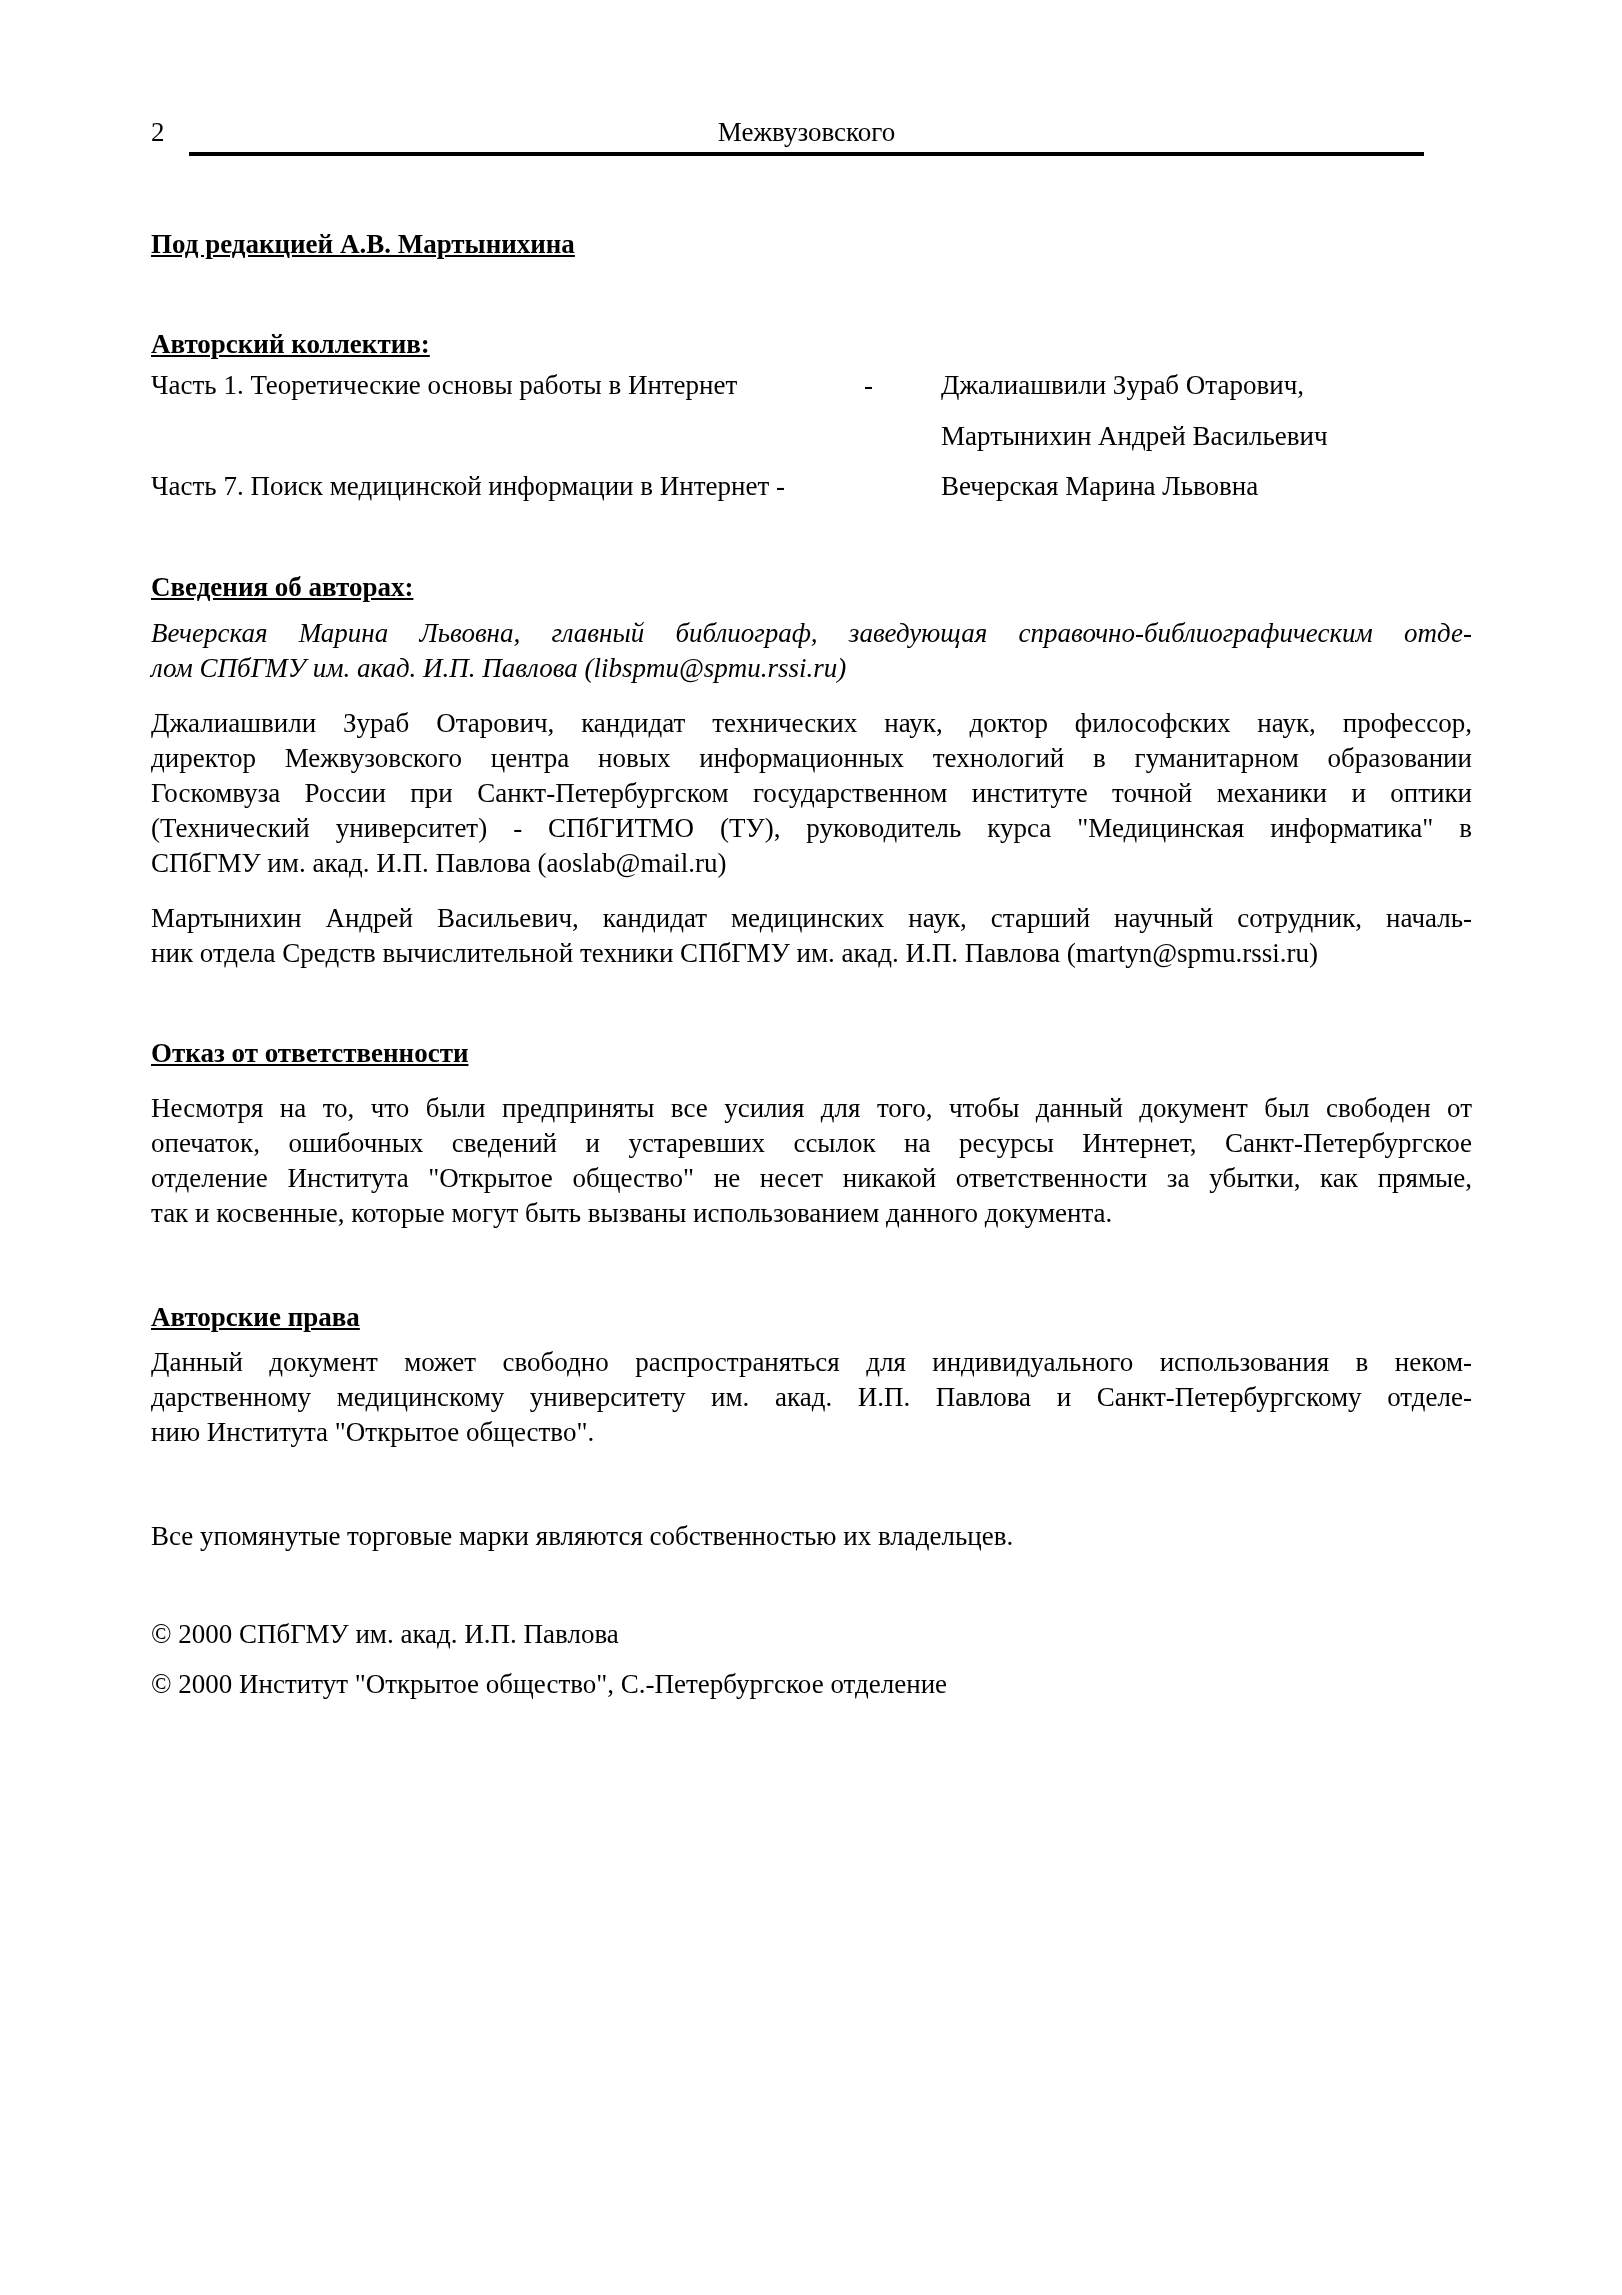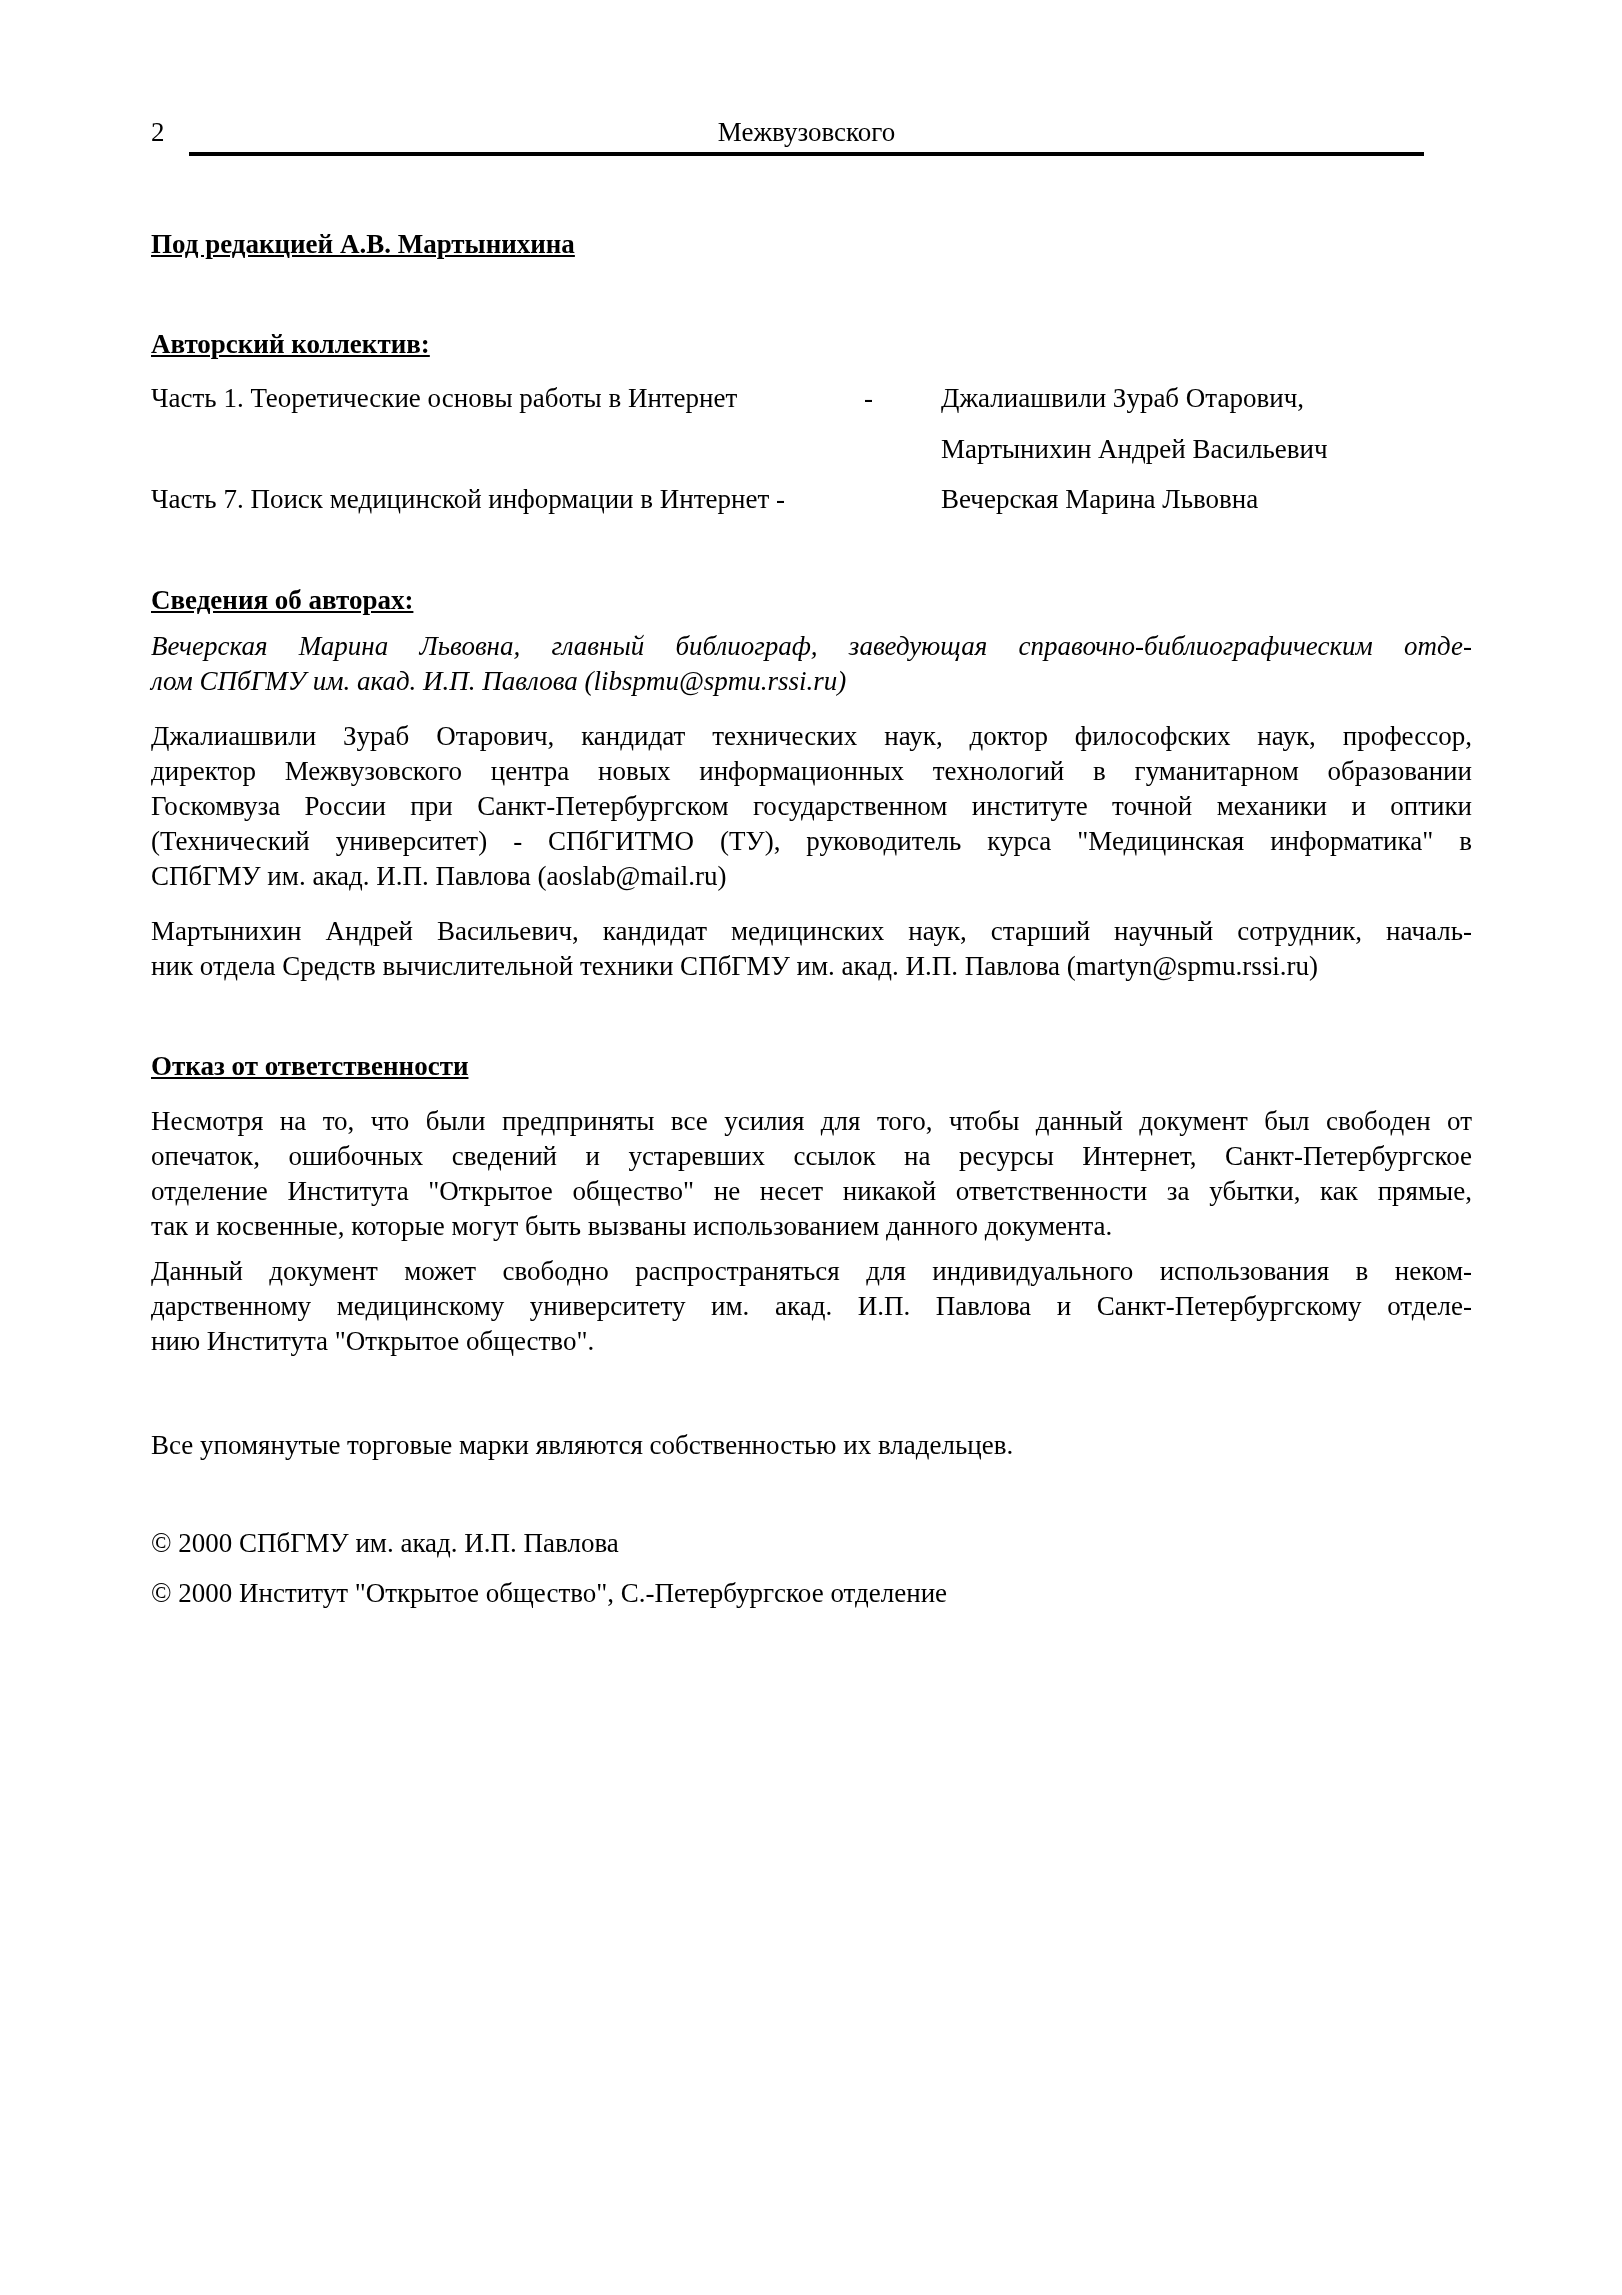--- a/index.html
+++ b/index.html
@@ -40,21 +40,21 @@
     text-align: center;
   }
   
   .h-bold {
     font-weight: 700;
     text-decoration: underline;
   }
   .edited-by      { margin-top: 77px; }
   .authors-head   { margin-top: 65px; }
   .author-row     { position: relative; height: 35px; }
-  .row-1          { margin-top: 19px; }
+  .row-1          { margin-top: 6px; }
   .row-2, .row-3  { margin-top: 15.7px; }
   .author-left    { white-space: pre; }
   .author-dash    { position: absolute; left: 713px; top: 0; }
   .author-name    { position: absolute; left: 790px; top: 0; white-space: pre; }
   .about-head     { margin-top: 66px; }
   .para-1         { margin-top: 11px; font-style: italic; }
   .para-2         { margin-top: 20px; }
   .para-3         { margin-top: 20px; }
   .disclaimer-head{ margin-top: 65px; }
   .para-4         { margin-top: 19.6px; }
@@ -125,20 +125,21 @@
 
   <div class="disclaimer-head h-bold">Отказ от ответственности</div>
 
   <div class="para-4">
     <div class="jline">Несмотря на то, что были предприняты все усилия для того, чтобы данный документ был свободен от</div>
     <div class="jline">опечаток, ошибочных сведений и устаревших ссылок на ресурсы Интернет, Санкт-Петербургское</div>
     <div class="jline">отделение Института "Открытое общество" не несет никакой ответственности за убытки, как прямые,</div>
     <div class="lline">так и косвенные, которые могут быть вызваны использованием данного документа.</div>
   </div>
 
+  <div class="rights-head h-bold">Авторские права</div>
 
   <div class="para-5">
     <div class="jline">Данный документ может свободно распространяться для индивидуального использования в неком-</div>
     <div class="jline">дарственному медицинскому университету им. акад. И.П. Павлова  и Санкт-Петербургскому отделе-</div>
     <div class="lline">нию Института "Открытое общество".</div>
   </div>
 
   <div class="trademarks">Все упомянутые торговые марки являются собственностью их владельцев.</div>
 
   <div class="copy-1">© 2000 СПбГМУ им. акад. И.П. Павлова</div>

